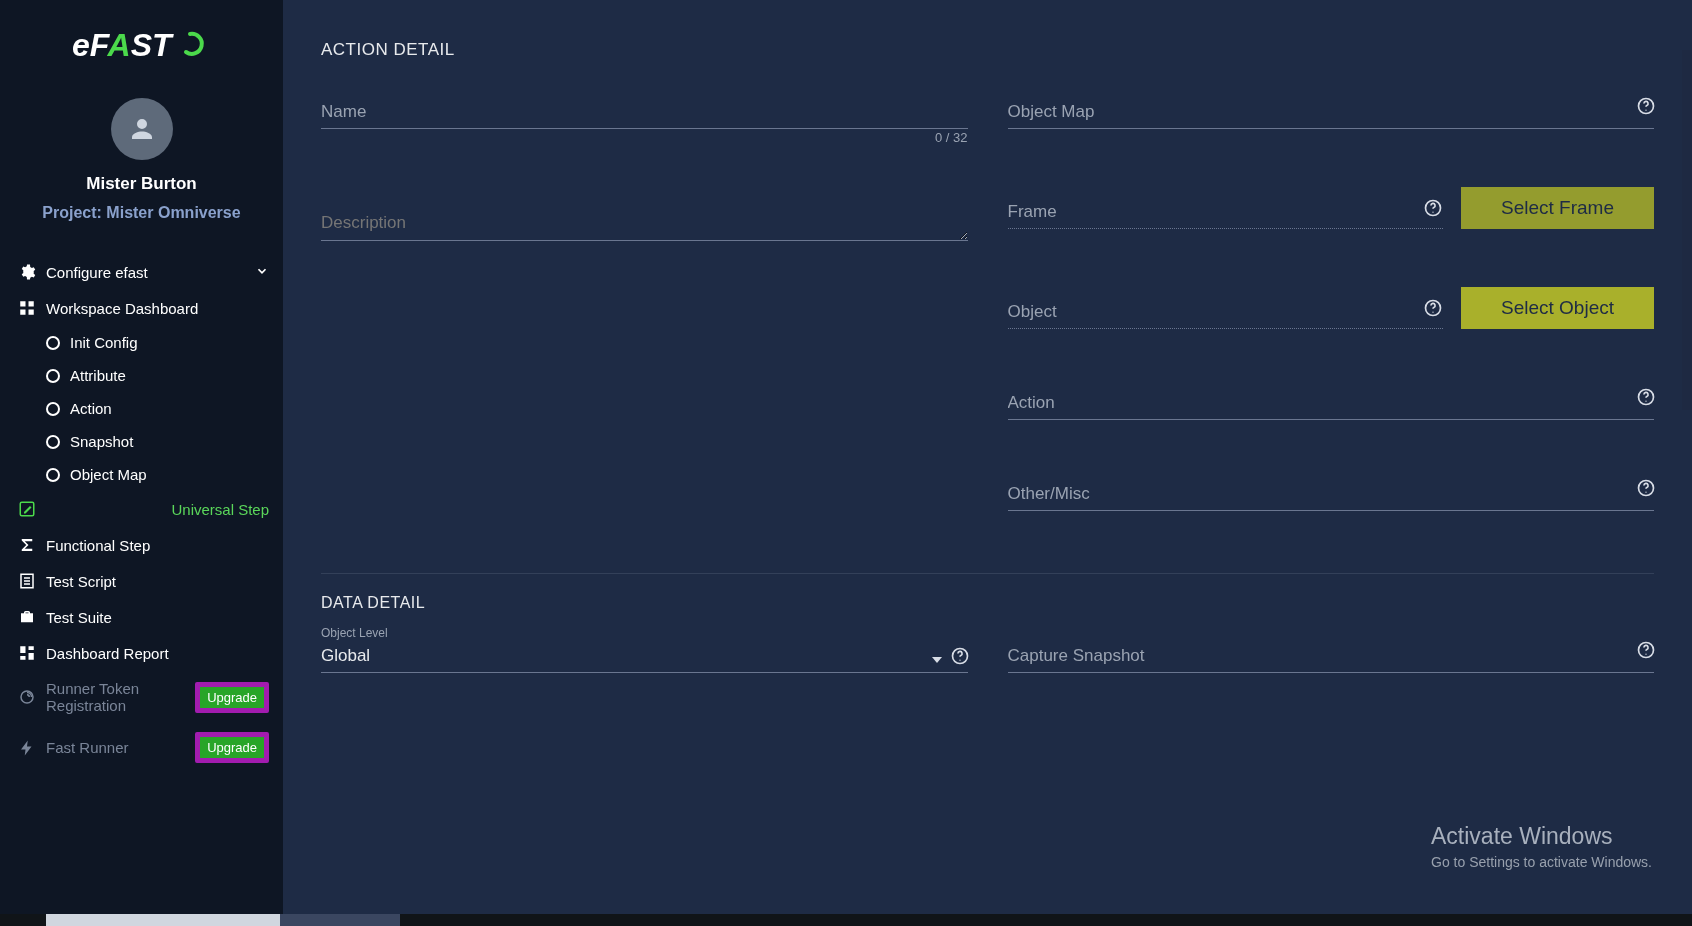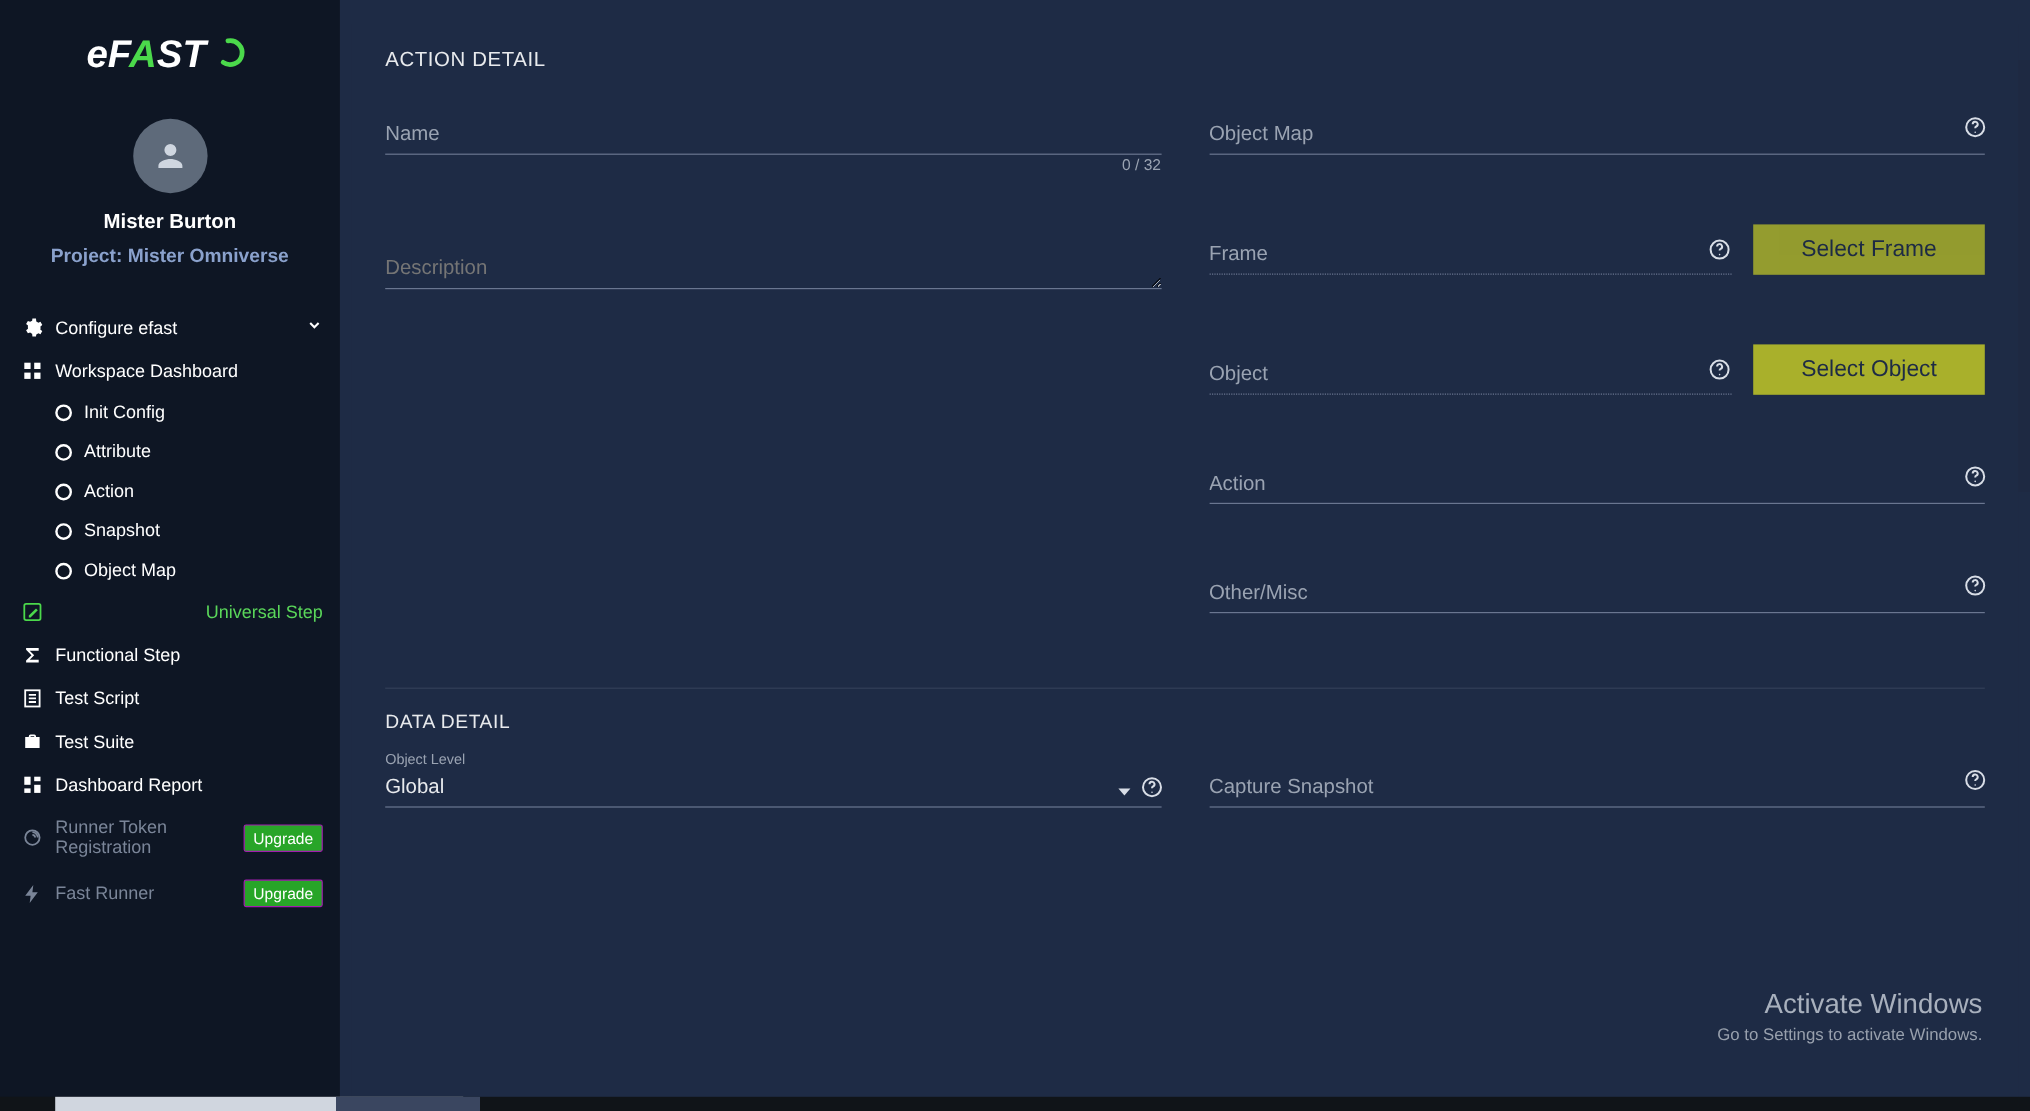--- a/index.html
+++ b/index.html
@@ -24,21 +24,21 @@
 .nav-item.active { color: #5ad65a; text-align: right; }
 .nav-item .icon { width: 18px; height: 18px; display: flex; align-items: center; justify-content: center; flex-shrink: 0; }
 .nav-item .icon svg { width: 18px; height: 18px; }
 .nav-item .label { flex: 1; }
 .chev { margin-left: auto; }
 
 .sub-item { padding: 8px 0 8px 46px; display: flex; align-items: center; gap: 10px; color: #fff; font-size: 15px; cursor: pointer; }
 .sub-item .bullet { width: 14px; height: 14px; border: 2px solid #fff; border-radius: 50%; flex-shrink: 0; }
 
 .muted { color: #7a8598; }
-.badge { background: #28a528; color: #fff; font-size: 13px; padding: 3px 7px; border: 1px solid #a21caf; border-radius: 2px; margin-left: 6px; }
+.badge { background: #28a528; color: #fff; font-size: 13px; padding: 3px 7px; border: 5px solid #a21caf; border-radius: 2px; margin-left: 6px; }
 
 
 .main { flex: 1; background: #1e2b45; position: relative; overflow: hidden; }
 .content { position: absolute; left: 10px; right: 10px; top: 20px; bottom: 0; background: #1e2b45; padding: 20px 28px 0 28px; overflow-y: auto; }
 .section-title { color: #e8eaed; font-size: 17px; letter-spacing: .5px; font-weight: 500; margin-bottom: 36px; }
 
 .form-grid { display: grid; grid-template-columns: 1fr 1fr; column-gap: 40px; }
 .col { display: flex; flex-direction: column; }
 
 .field { position: relative; margin-bottom: 58px; }
@@ -61,21 +61,21 @@
 .btn { background: #a9b02b; color: #1e2b45; font-size: 19px; padding: 10px 26px; border: none; cursor: pointer; white-space: nowrap; width: 193px; text-align: center; }
 .btn.dim { opacity: .85; }
 
 .divider { height: 1px; background: #334059; margin: 4px 0 20px; }
 .section-title.small { font-size: 16px; margin-bottom: 28px; }
 
 .sel-wrap { position: relative; }
 .sel-wrap .caret { position: absolute; right: 26px; bottom: 10px; width: 0; height: 0; border-left: 5px solid transparent; border-right: 5px solid transparent; border-top: 6px solid #d8dde6; }
 
 .watermark { position: absolute; right: 40px; bottom: 56px; color: #9aa3b2; text-align: left; pointer-events: none; }
-.watermark .t1 { font-size: 23px; color: #a8b0bd; text-align: right; }
+.watermark .t1 { font-size: 23px; color: #a8b0bd; }
 .watermark .t2 { font-size: 14px; color: #98a0ad; margin-top: 4px; }
 
 .taskbar { position: absolute; left: 0; right: 0; bottom: 0; height: 12px; background: #101418; }
 .taskbar .seg { position: absolute; bottom: 0; height: 12px; background: #2a3040; }
 
 
 .content::-webkit-scrollbar { width: 14px; }
 .content::-webkit-scrollbar-track { background: #1a2438; }
 .content::-webkit-scrollbar-thumb { background: #3a465f; }
 

